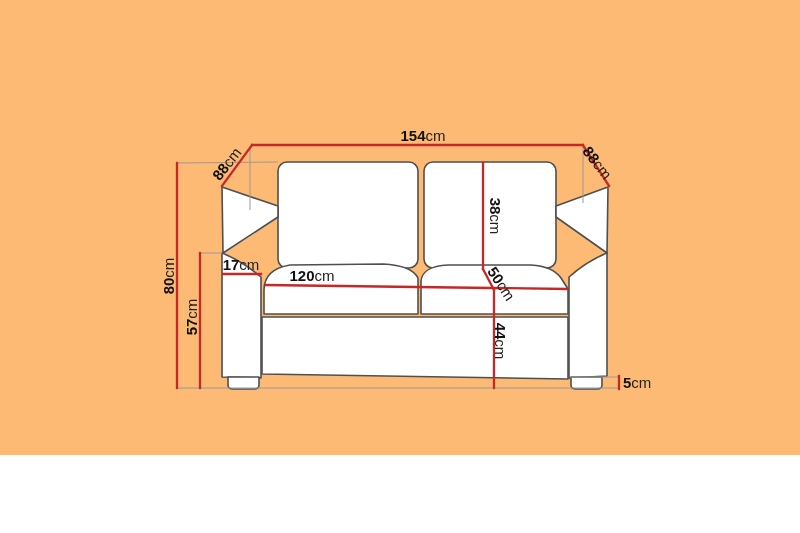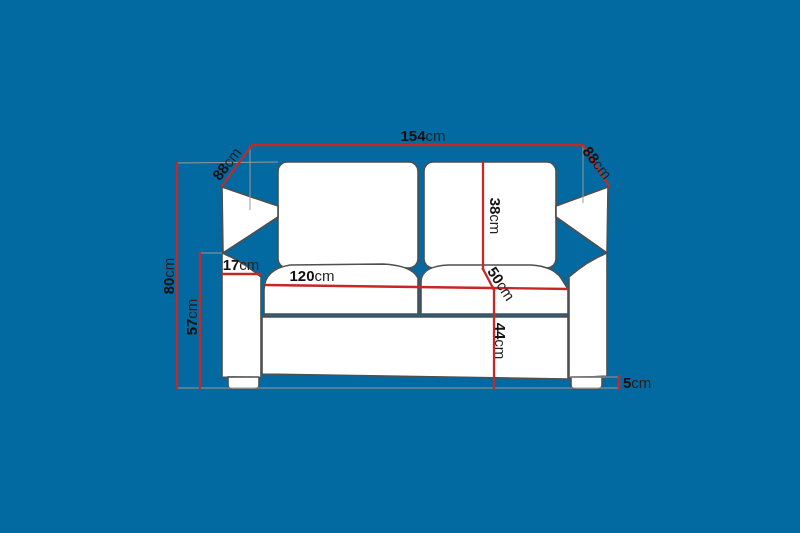--- a/index.html
+++ b/index.html
@@ -1,20 +1,20 @@
 <!DOCTYPE html>
 <html><head>
 <meta charset="utf-8">
 <style>
   html, body { margin: 0; padding: 0; background: #ffffff; }
   #canvas {
     position: relative;
     width: 800px;
-    height: 533px;
-    background: #0369a1;
+    height: 455px;
+    background: #fdba74;
     overflow: hidden;
     font-family: "Liberation Sans", sans-serif;
   }
   svg text {
     fill: #111111;
     font-family: "Liberation Sans", sans-serif;
     font-size: 15px;
   }
   svg .num  { font-weight: bold; }
   svg .unit { font-weight: normal; fill: #222222; }

